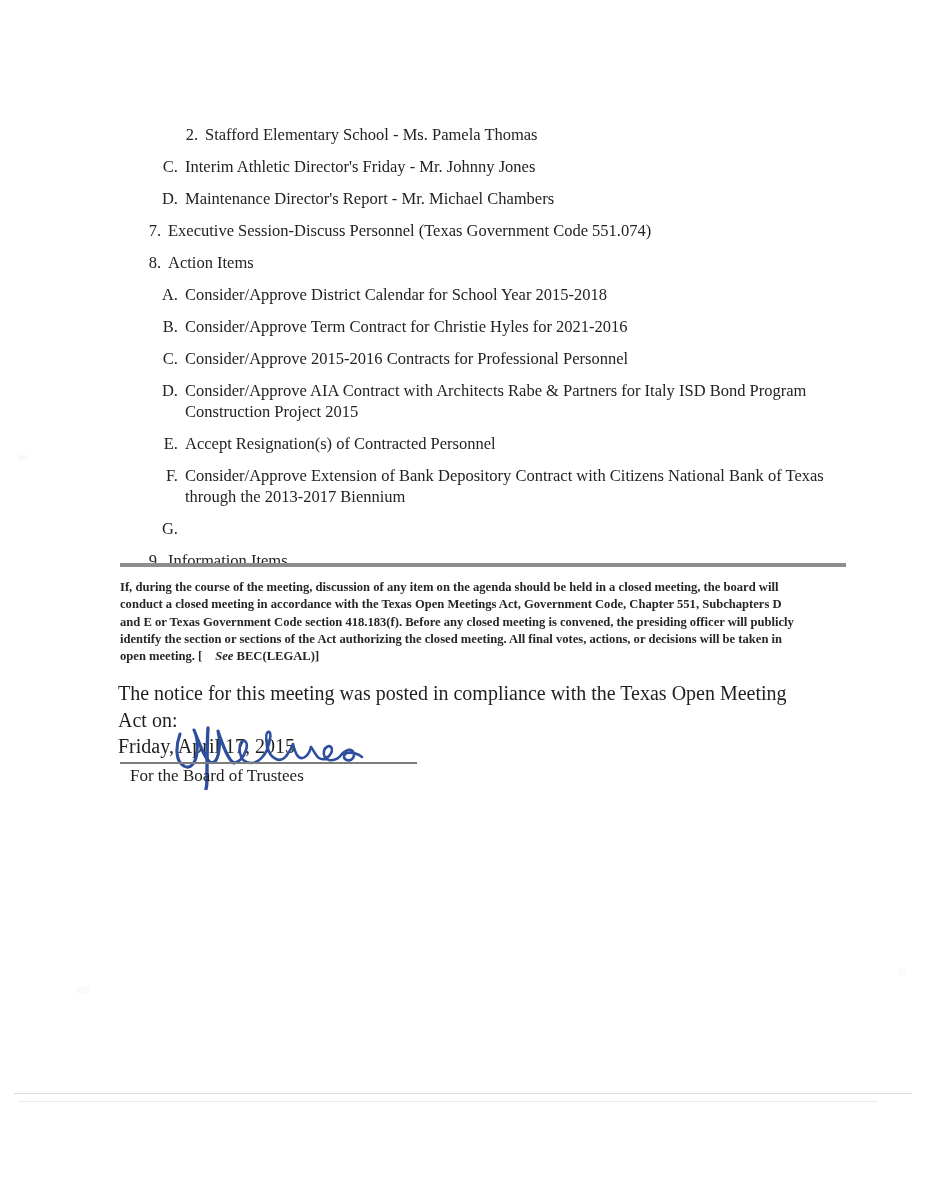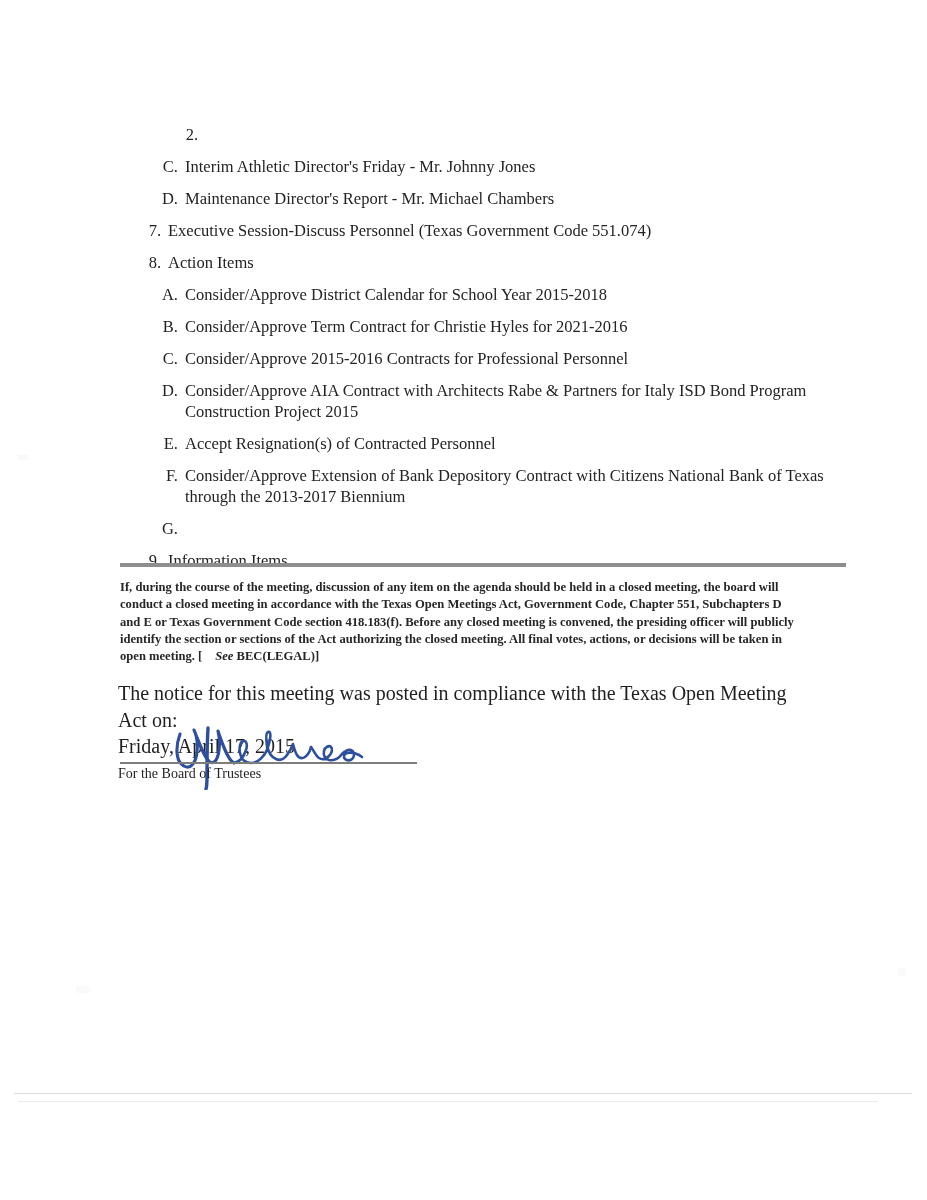--- a/index.html
+++ b/index.html
@@ -101,23 +101,23 @@
   .sigline {
     position: absolute;
     left: 2px;
     top: 40px;
     width: 297px;
     height: 2px;
     background: #7d7d7d;
   }
   .sigcaption {
     position: absolute;
-    left: 0px;
+    left: 12px;
     top: 44px;
-    font-size: 14px;
+    font-size: 17px;
     color: #1f1f1f;
     white-space: nowrap;
   }
 
   
   .scanline {
     position: absolute;
     left: 14px;
     top: 1093px;
     width: 898px;
@@ -140,20 +140,21 @@
   }
 </style>
 </head>
 <body>
 
 <div class="page">
 
   <div class="outline">
       <div class="item lvl-sub">
         <span class="marker">2.</span>
+        <span class="itext">Stafford Elementary School - Ms. Pamela Thomas</span>
       </div>
       <div class="item lvl-let">
         <span class="marker">C.</span>
         <span class="itext">Interim Athletic Director's Friday - Mr. Johnny Jones</span>
       </div>
       <div class="item lvl-let">
         <span class="marker">D.</span>
         <span class="itext">Maintenance Director's Report - Mr. Michael Chambers</span>
       </div>
       <div class="item lvl-num">

